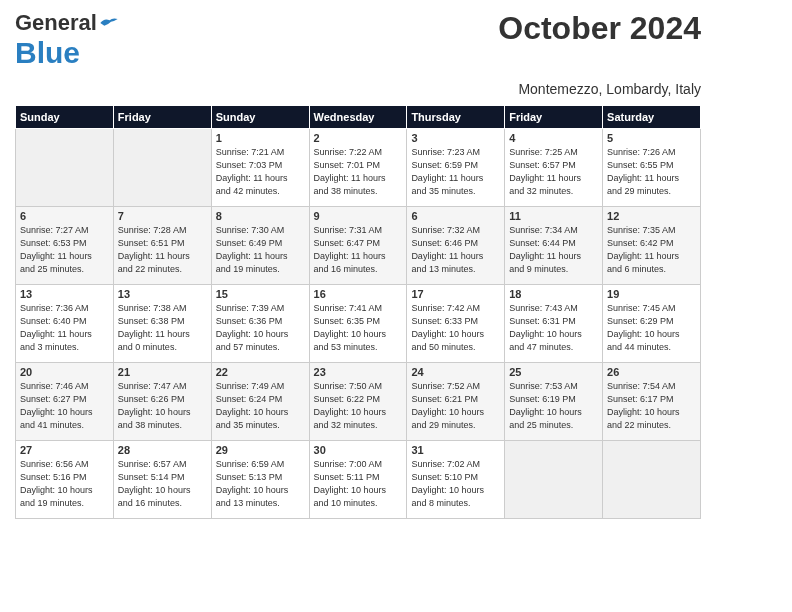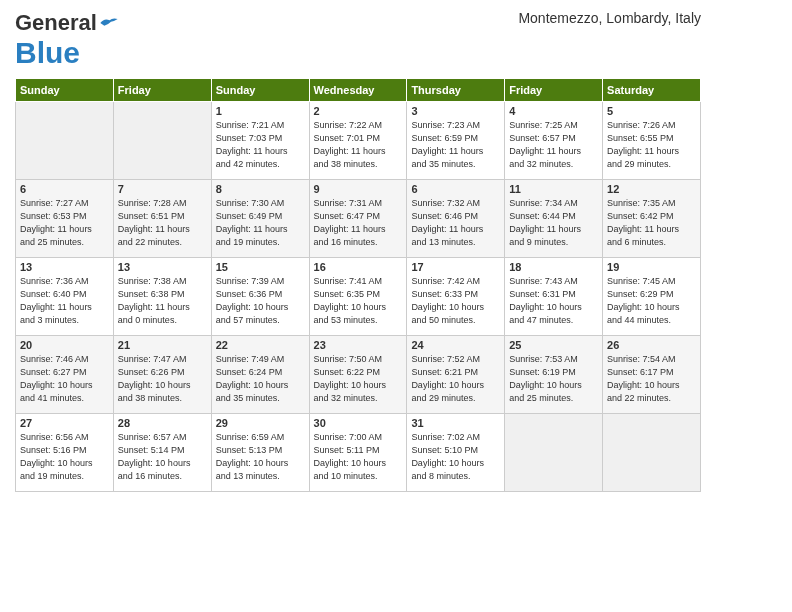--- a/index.html
+++ b/index.html
@@ -42,28 +42,29 @@
       text-align: right;
     }
     .month-title {
       font-size: 32px;
       font-weight: bold;
       color: #333;
     }
     .subtitle {
       font-size: 14px;
       color: #333;
+      margin-top: 34px;
     }
     table {
       width: 100%;
       border-collapse: collapse;
       table-layout: fixed;
     }
     thead tr th {
-      background-color: #4d7c0f;
+      background-color: #0f172a;
       color: #fff;
       font-size: 11px;
       font-weight: bold;
       padding: 5px 4px;
       text-align: left;
       border: 1px solid #fff;
     }
     tbody tr td {
       border: 1px solid #ccc;
       vertical-align: top;
@@ -99,20 +100,21 @@
         <span class="logo-general">General</span>
         <svg class="logo-bird" viewBox="0 0 30 20" xmlns="http://www.w3.org/2000/svg">
           <path d="M2 10 Q8 2 16 6 Q20 2 28 4 Q22 8 18 8 Q14 12 8 14 Z" fill="#2a7fc1"></path>
         </svg>
       </div>
       <div style="font-size:30px;font-weight:bold;">
         <span style="color:#2a7fc1;">Blue</span>
       </div>
     </div>
     <div class="title-block">
+      <div class="month-title">October 2024</div>
       <div class="subtitle">Montemezzo, Lombardy, Italy</div>
     </div>
   </div>
 
   <table>
     <thead>
       <tr>
         <th>Sunday</th>
         <th>Friday</th>
         <th>Sunday</th>

